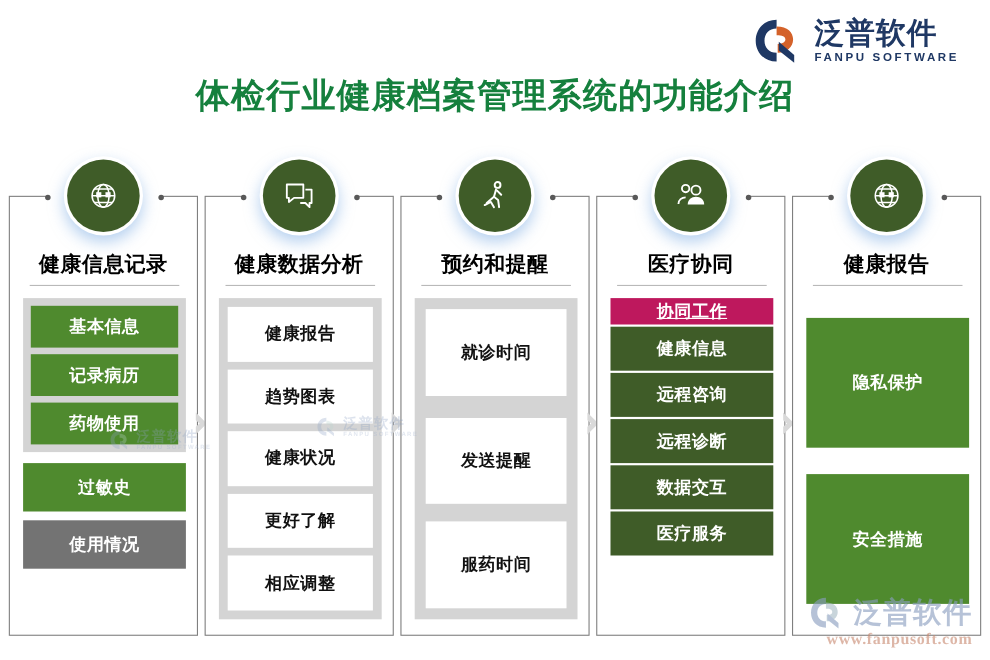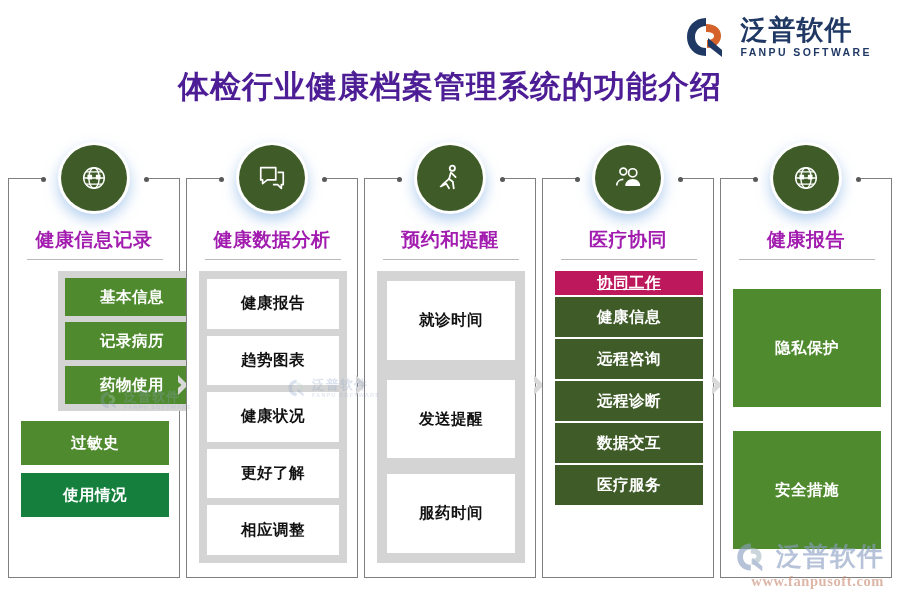--- a/index.html
+++ b/index.html
@@ -70,21 +70,21 @@
     background: #3F5C28;
     display: flex; align-items: center; justify-content: center;
     box-shadow: 0 0 0 3px #ffffff, 0 6px 14px 3px rgba(120,170,225,0.55);
     z-index: 5;
   }
   .badge svg { width: 30px; height: 30px; display: block; }
 
   .card-title {
     position: absolute; top: 48px; left: 0; width: 100%;
     text-align: center;
-    font-size: 19px; font-weight: 700; color: #a21caf;
+    font-size: 19px; font-weight: 700; color: #000000;
     letter-spacing: 0.5px;
   }
   .title-rule {
     position: absolute; top: 80px; left: 18px; width: 136px;
     height: 1px; background: #b9b9b9;
   }
 
   
   .stack {
     position: absolute; left: 12px; width: 148px;
@@ -153,38 +153,38 @@
       <path d="M20 2 C8 2 1 11 1 21 C1 31 8 40 20 40 L20 32 C13 32 9 27 9 21 C9 15 13 10 20 10 Z" fill="#1F3864"></path>
       <path d="M20 8 C30 8 35 13 35 20 C35 27 29 32 21 32 L21 24 C26 24 28 22 28 20 C28 17 25 16 20 16 Z" fill="#D4622A"></path>
       <path d="M22 22 L36 34 L36 41 L22 30 Z" fill="#1F3864"></path>
     </svg>
     <div class="brand-txt">
       <div class="brand-cn">泛普软件</div>
       <div class="brand-en">FANPU SOFTWARE</div>
     </div>
   </div>
 
-  <div class="page-title" style="color: #4c1d95;">体检行业健康档案管理系统的功能介绍</div>
+  <div class="page-title" style="color: #15803d;">体检行业健康档案管理系统的功能介绍</div>
 
   <div class="columns" id="columns">
       <div class="col-wrap">
         <div class="card" style="border-color: rgb(127, 127, 127);">
           <div class="card-top-mask"></div>
           <div class="node-dot left"></div>
           <div class="node-dot right"></div>
           <div class="card-title">健康信息记录</div>
           <div class="title-rule"></div>
-          <div class="stack shaded" style="top: 92px; height: 140px; padding: 7px; background: rgb(212, 212, 212); margin-left: 37px;">
+          <div class="stack shaded" style="top: 92px; height: 140px; padding: 7px; background: rgb(212, 212, 212);">
             <div class="item green" style="height: 38px; background: rgb(79, 138, 46);">基本信息</div>
             <div class="item green" style="height: 38px; margin-top: 6px; background: rgb(79, 138, 46);">记录病历</div>
             <div class="item green" style="height: 38px; margin-top: 6px; background: rgb(79, 138, 46);">药物使用</div>
           </div>
           <div class="stack" style="top:242px;height:96px;padding:0px;">
             <div class="item green" style="height: 44px; background: rgb(79, 138, 46);">过敏史</div>
-            <div class="item green" style="height: 44px; margin-top: 8px; background: #15803d;">使用情况</div>
+            <div class="item green" style="height: 44px; margin-top: 8px; background: #737373;">使用情况</div>
           </div>
         </div>
         <div class="badge">
           <svg viewBox="0 0 32 32" fill="none" stroke="#ffffff" stroke-width="1.5">
             <circle cx="16" cy="16" r="11"></circle>
             <ellipse cx="16" cy="16" rx="5.5" ry="11"></ellipse>
             <path d="M5 16h22M7.5 9.5h17M7.5 22.5h17"></path>
             <rect x="9" y="12.5" width="5" height="5" fill="#ffffff" stroke="none"></rect>
             <rect x="18" y="12.5" width="5" height="5" fill="#ffffff" stroke="none"></rect>
           </svg>

